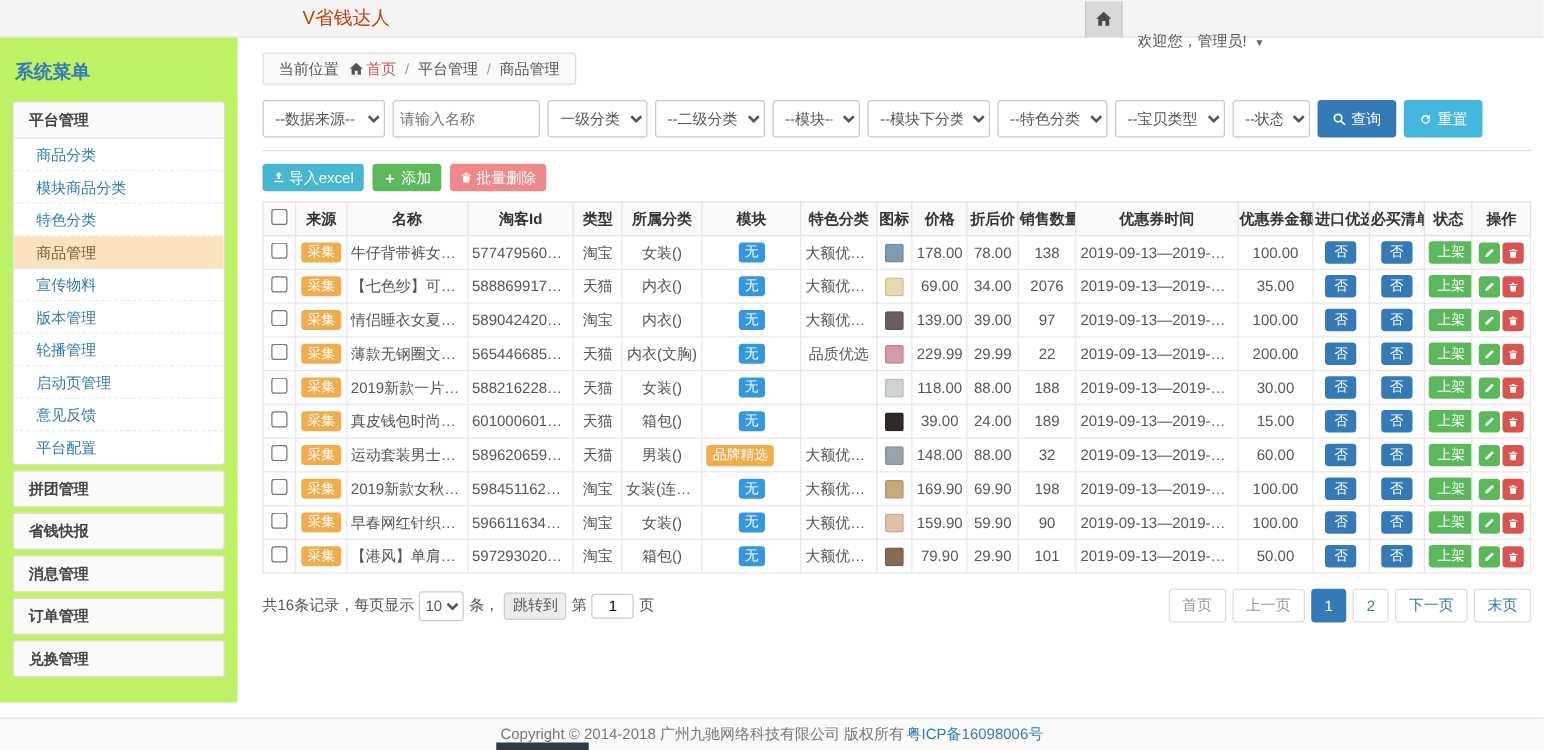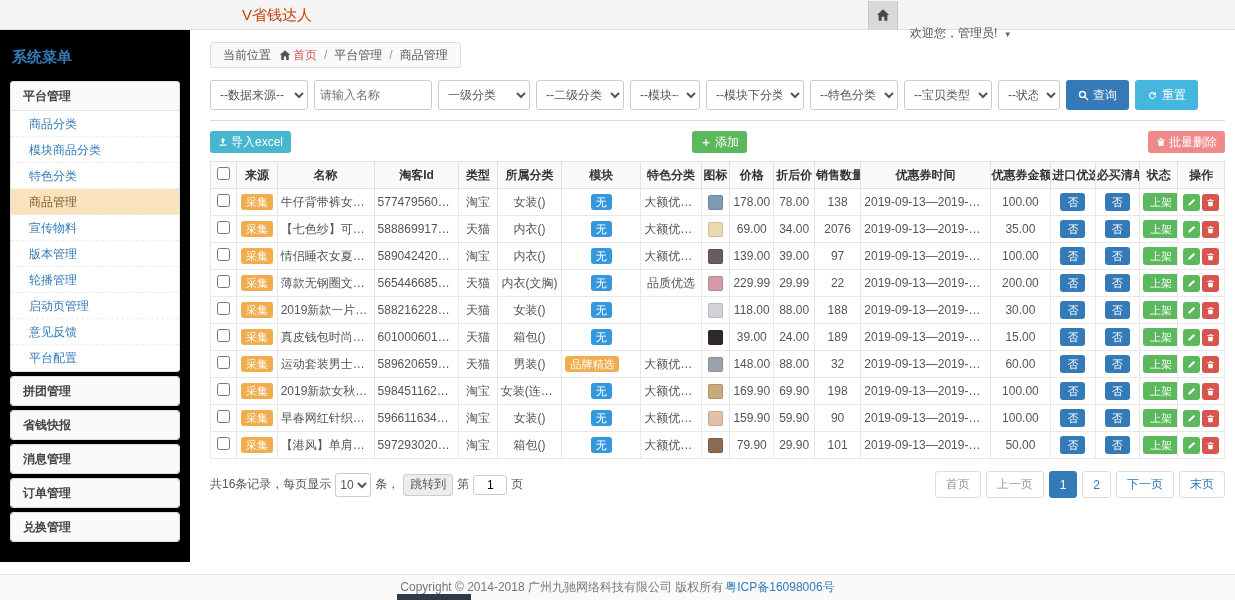--- a/index.html
+++ b/index.html
@@ -12,54 +12,54 @@
 
   
   .topbar { position:absolute; top:0; left:0; width:100%; height:30px; background:#f4f4f4; border-bottom:1px solid #e3e3e3; }
   .brand { position:absolute; left:242px; top:0; line-height:30px; font-size:15px; color:#c2410c; }
   .topbar-right { position:absolute; left:868px; top:0; height:30px; display:flex; align-items:center; }
   .home-btn { width:30px; height:29px; background:#d9d9d9; border:none; border-left:1px solid #c8c8c8; border-right:1px solid #c8c8c8; cursor:pointer; display:flex; align-items:center; justify-content:center; }
   .welcome { margin-left:12px; color:#555; cursor:pointer;margin-top:37px; }
   .caret { font-size:8px; color:#666; margin-left:3px; }
 
   
-  .sidebar { position:absolute; top:30px; left:0; width:190px; bottom:38px; background:#000000; padding:14px 10px 0 10px; overflow:hidden; }
+  .sidebar { position:absolute; top:30px; left:0; width:190px; bottom:38px; background:#bef264; padding:14px 10px 0 10px; overflow:hidden; }
   .sidebar-title { color:#337ab7; font-size:15px; font-weight:bold; margin:4px 0 14px 2px; }
   .menu-panel { background:#fcfcfc; border:1px solid #ddd; border-radius:3px; margin-bottom:4px; overflow:hidden; }
   .menu-head { height:28px; line-height:28px; padding-left:12px; color:#444; font-weight:bold; cursor:pointer; background:#fafafa; }
   .submenu { background:#fff; border-top:1px solid #e5e5e5; }
   .submenu-item { height:26px; line-height:26px; padding-left:18px; color:#337ab7; border-bottom:1px dashed #ececec; cursor:pointer; }
   .submenu-item:last-child { border-bottom:none; }
   .submenu-item.active { background:#fbe3bd; color:#7a5b2f; }
 
   
   .main { position:absolute; left:210px; top:42px; width:1015px; }
   .breadcrumb { display:inline-block; border:1px solid #ddd; background:#fafafa; border-radius:3px; height:26px; line-height:24px; padding:0 12px; color:#555; }
   .bc-home-ico { vertical-align:-2px; margin:0 2px 0 8px; }
   .bc-home-link { color:#d9534f; text-decoration:none; cursor:pointer; }
   .bc-link { color:#555; text-decoration:none; cursor:pointer; }
   .bc-sep { color:#999; margin:0 7px; }
 
   .filters { display:flex; align-items:center; gap:6px; margin:12px 0 10px 0; }
   .f-select, .f-input { height:30px; border:1px solid #ccc; border-radius:3px; background:#fff; color:#555; padding:0 5px; }
   #filter-controls > :nth-child(1){width:98px}
   #filter-controls > :nth-child(2){width:118px}
-  #filter-controls > :nth-child(3){width:92px}
+  #filter-controls > :nth-child(3){width:80px}
   #filter-controls > :nth-child(4){width:88px}
   #filter-controls > :nth-child(5){width:70px}
   #filter-controls > :nth-child(6){width:98px}
   #filter-controls > :nth-child(7){width:88px}
   #filter-controls > :nth-child(8){width:88px}
   #filter-controls > :nth-child(9){width:62px}
   .btn { height:30px; border:none; border-radius:3px; color:#fff; padding:0 12px; display:inline-flex; align-items:center; gap:4px; cursor:pointer; }
   .btn-query { background:#337ab7; }
   .btn-reset { background:#45b6dd; }
 
   .panel { border-top:1px solid #ddd; padding-top:10px; }
-  .panel-actions { display:flex; justify-content:space-between; gap:21px; margin-bottom:8px; }
+  .panel-actions { display:flex; justify-content:flex-start; gap:7px; margin-bottom:8px; }
   .btn-sm { height:22px; border:none; border-radius:3px; color:#fff; padding:0 8px; display:inline-flex; align-items:center; gap:3px; cursor:pointer; }
   .btn-import { background:#47b6cf; }
   .btn-add { background:#5cb85c; }
   .btn-batch-del { background:#f08a8a; }
   .plus { font-weight:bold; }
 
   .grid { width:100%; border-collapse:collapse; table-layout:fixed; }
   .grid th { border:1px solid #e2e2e2; background:#fafafa; font-weight:bold; color:#333; height:27px; padding:0 1px; text-align:center; white-space:nowrap; overflow:hidden; }
   .grid td { border:1px solid #e8e8e8; height:27px; padding:0 3px; text-align:center; color:#555; white-space:nowrap; overflow:hidden; text-overflow:ellipsis; }
   .th-ops { color:#d9534f; }

